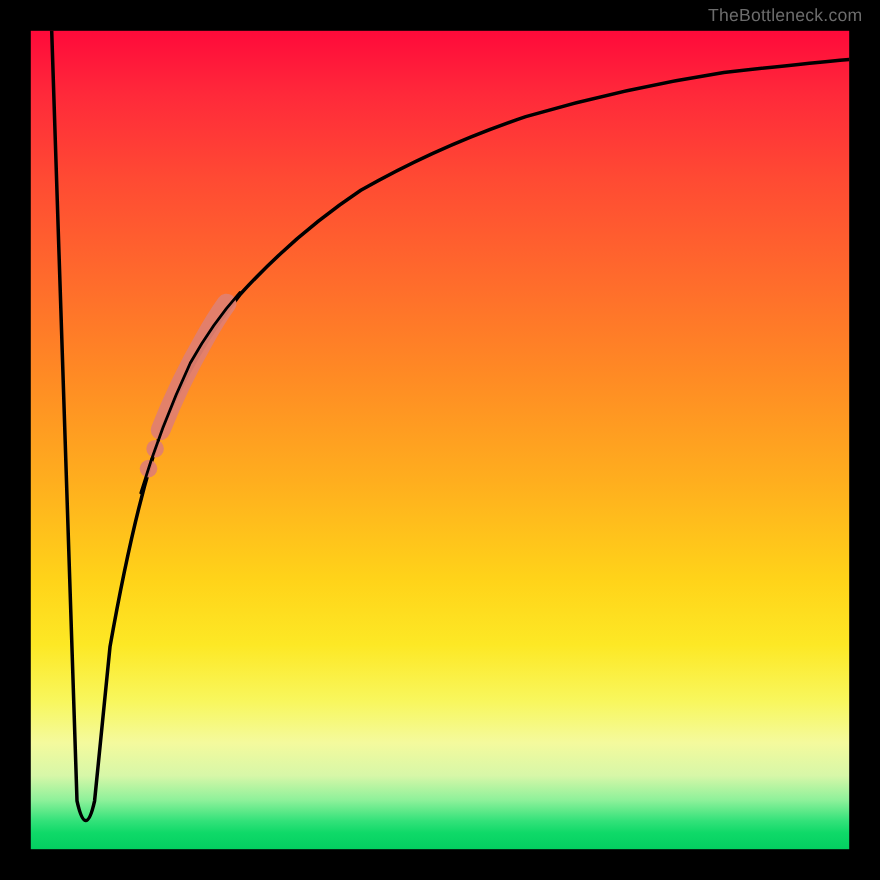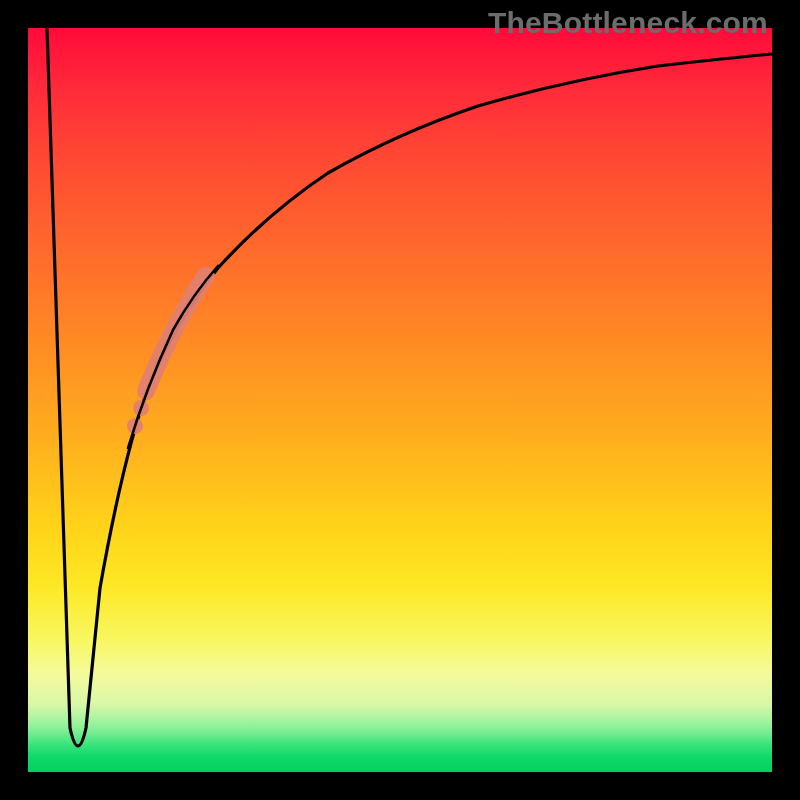--- a/index.html
+++ b/index.html
@@ -39,23 +39,23 @@
       #d7f7a8 91%,
       #8ef19a 94%,
       #34e27a 96.5%,
       #0fd968 98%,
       #03d060 100%
     );
   }
   .watermark {
     position: absolute;
     top: 6px;
-    right: 32px;
-    font-size: 30px;
-    font-weight: 700;
+    right: 16px;
+    font-size: 16px;
+    font-weight: 400;
     color: #6c6c6c;
     letter-spacing: 0.2px;
     user-select: none;
   }
   svg.curve {
     position: absolute;
     left: 0;
     top: 0;
     width: 744px;
     height: 744px;

